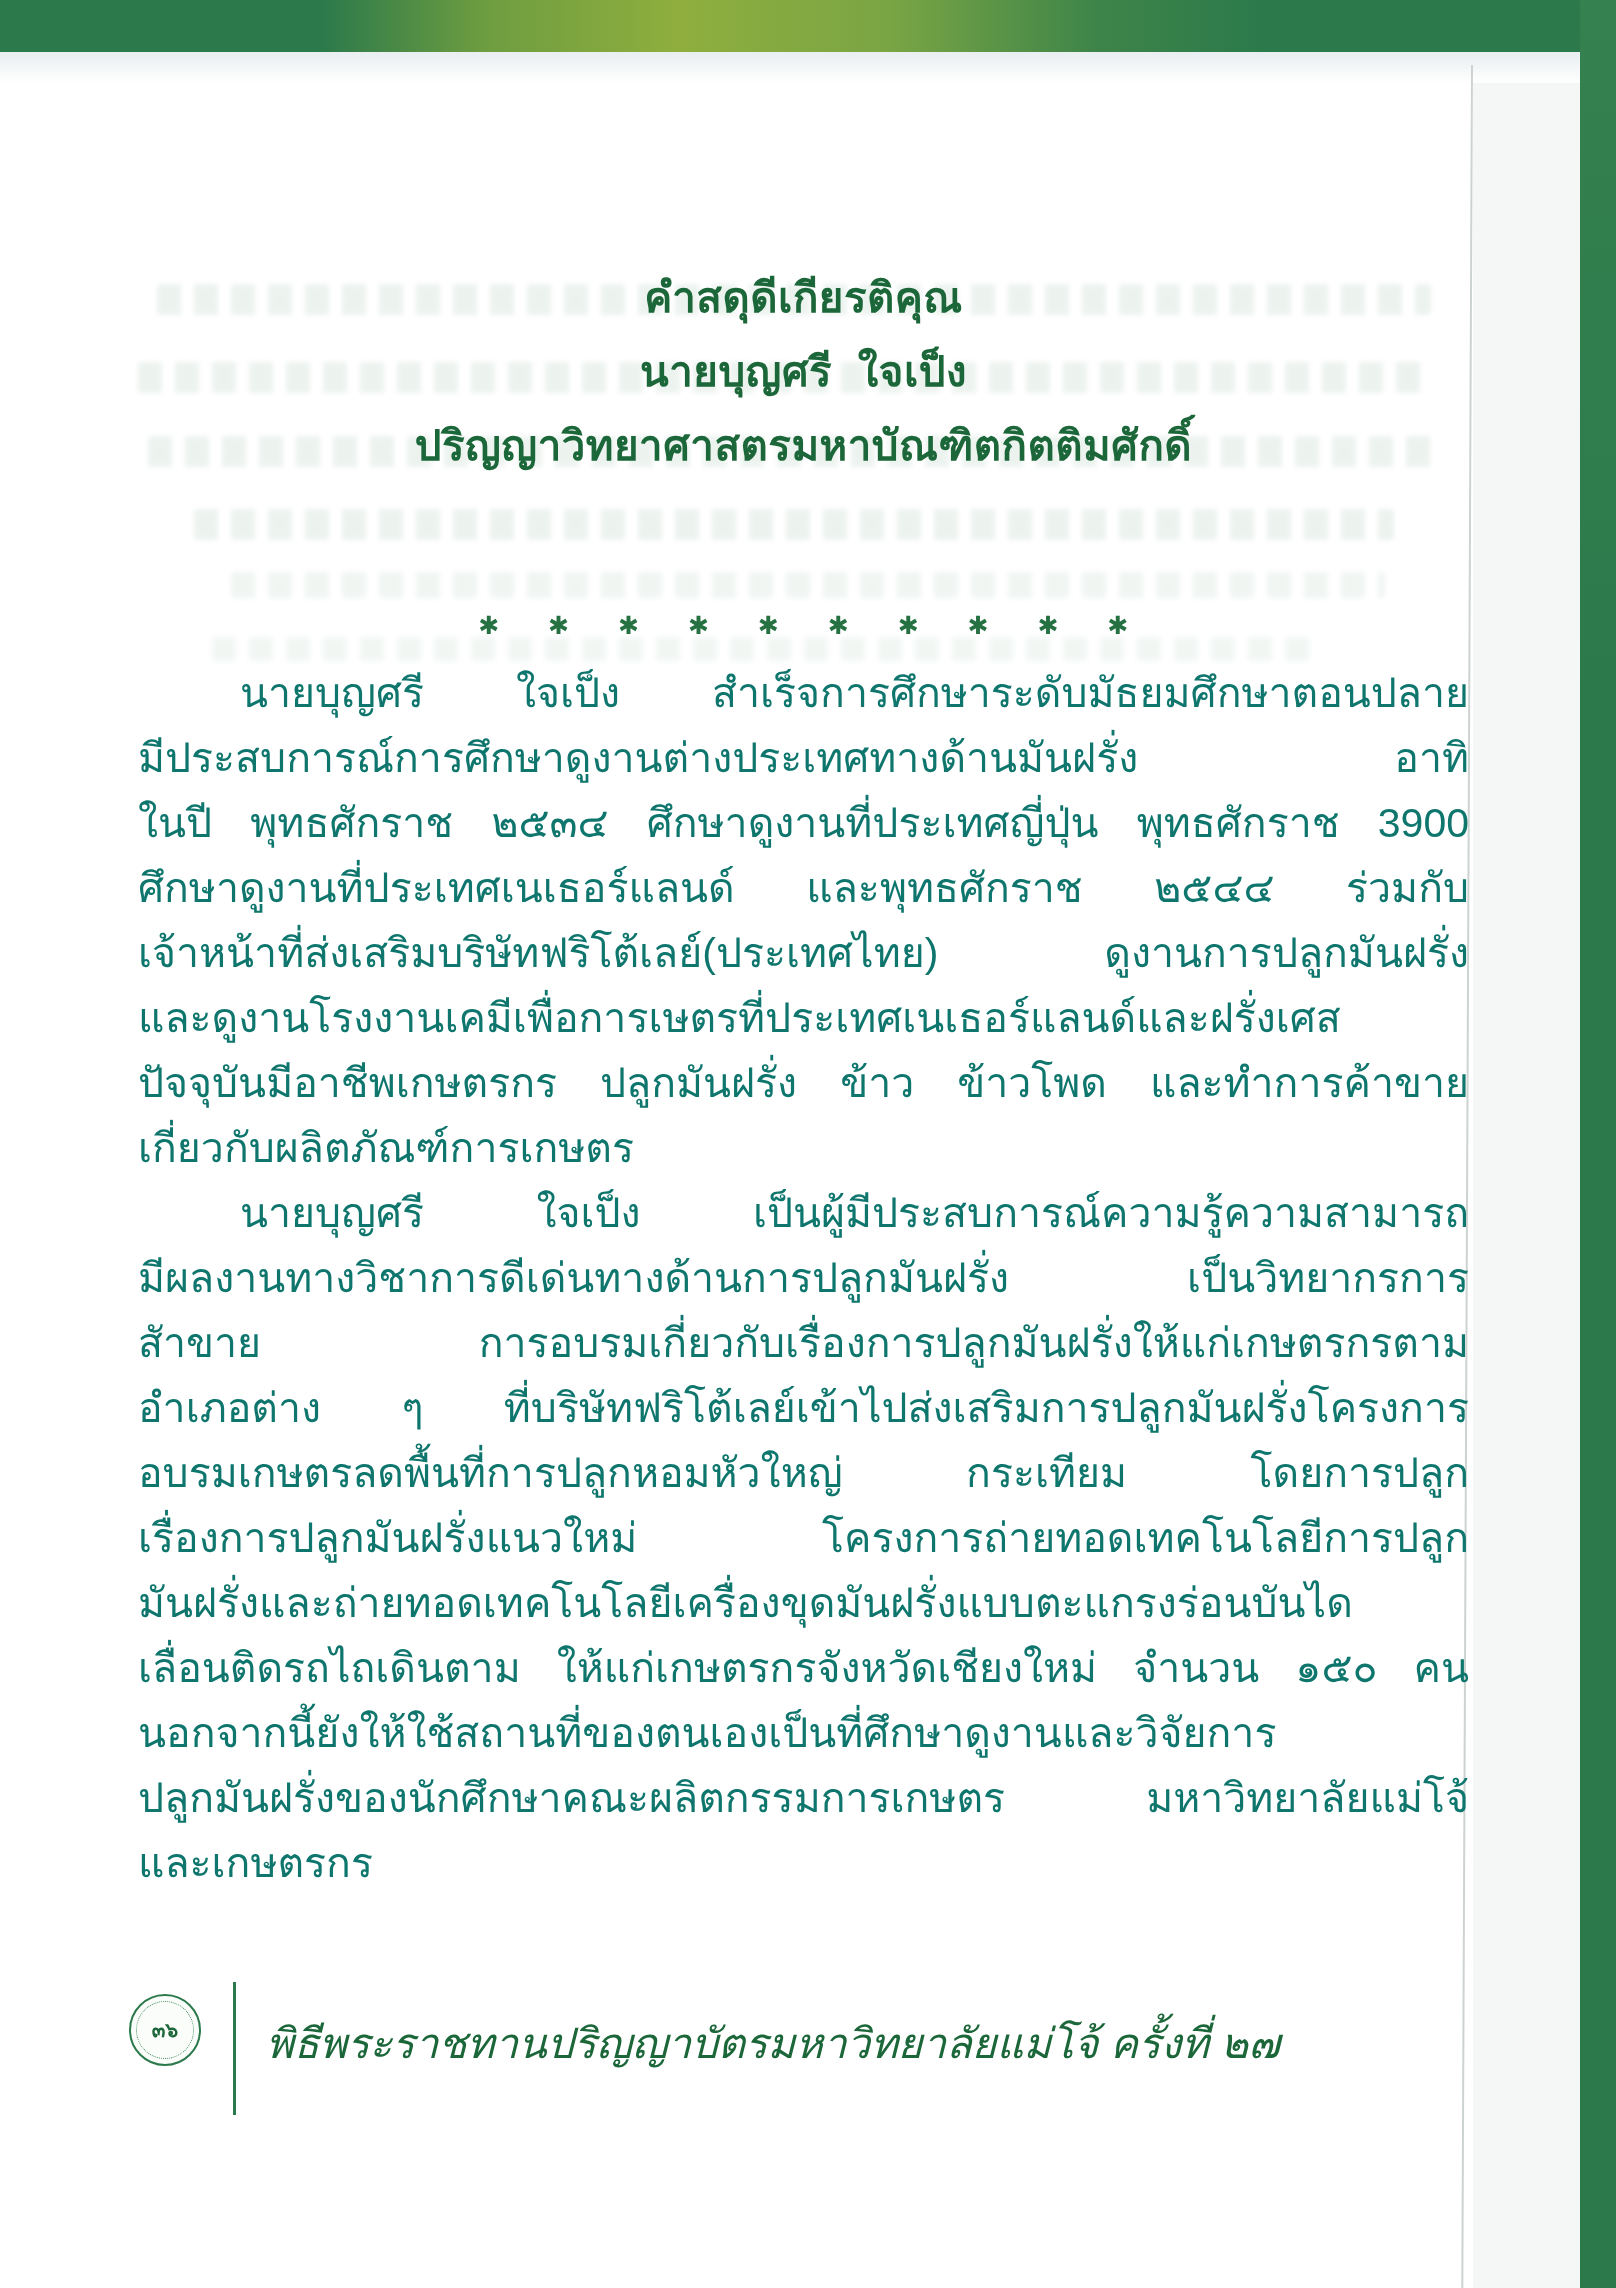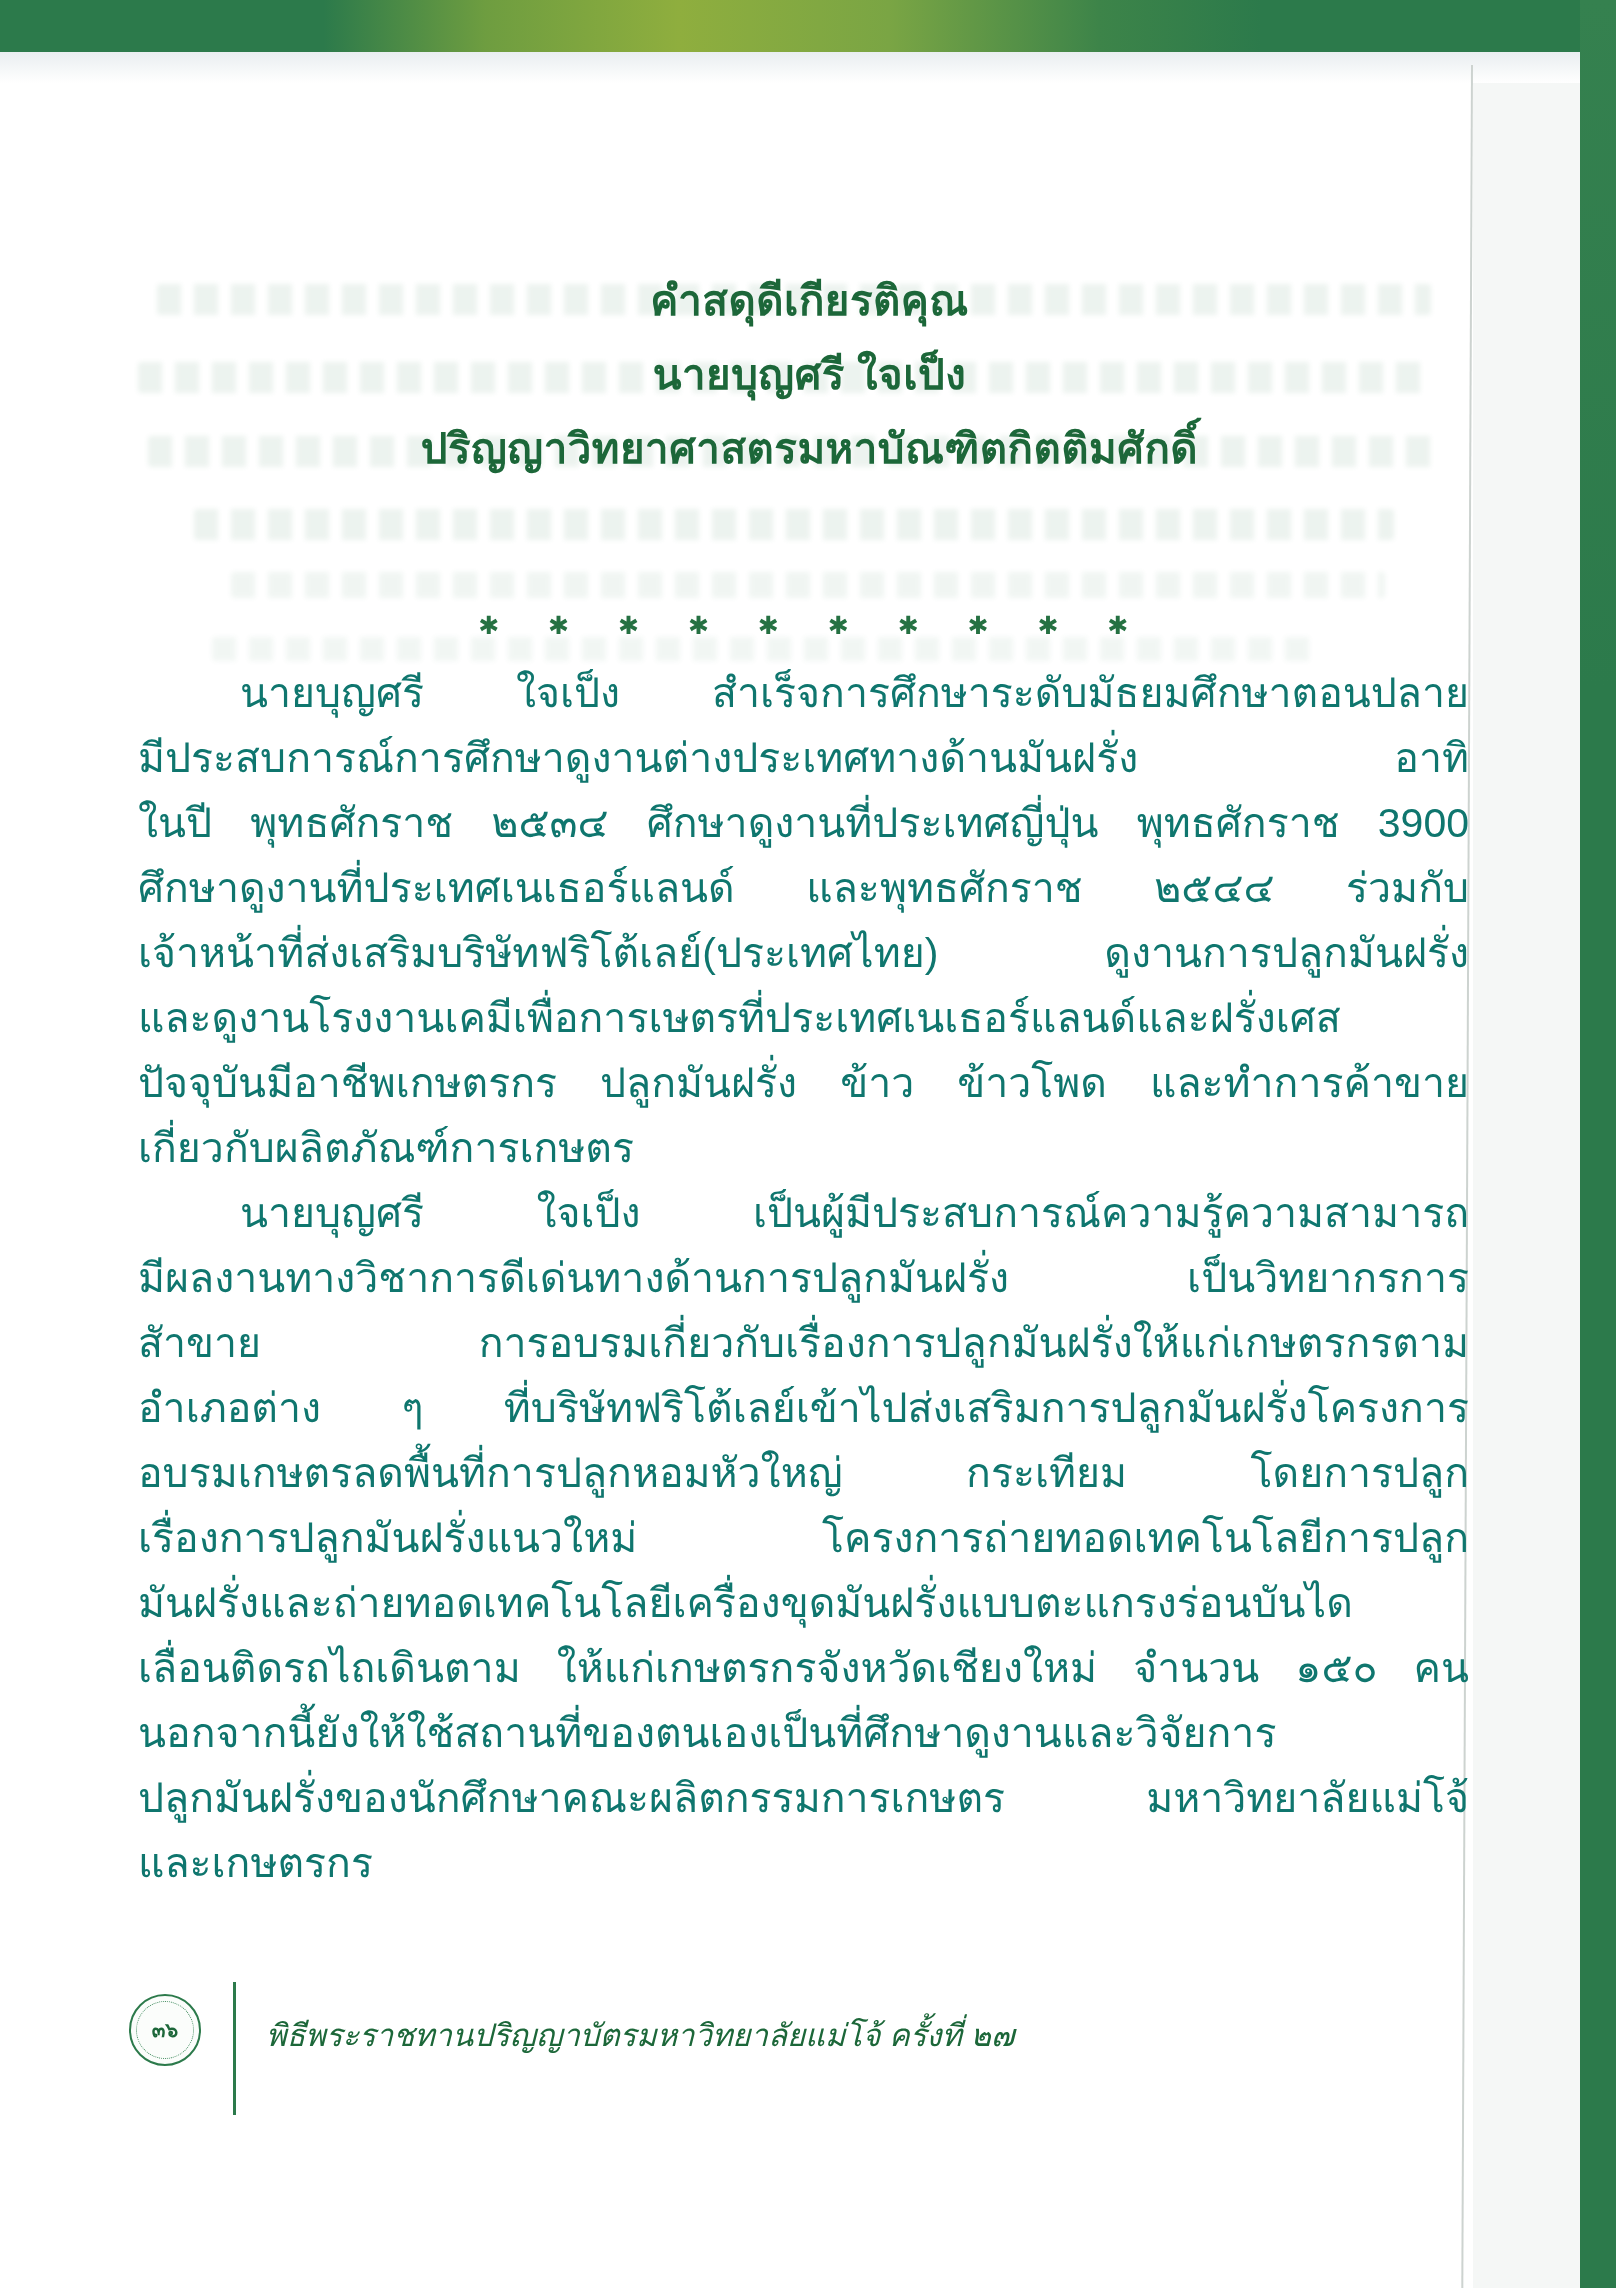--- a/index.html
+++ b/index.html
@@ -35,21 +35,21 @@
     background:repeating-linear-gradient(90deg,#4f8e68 0 24px,transparent 24px 37px);
     border-radius:3.7px;
   }
   .g1{left:157px;top:284px;width:1274px;}
   .g2{left:138px;top:362px;width:1292px;}
   .g3{left:148px;top:436px;width:1292px;}
   .g4{left:194px;top:509px;width:1200px;}
   .g5{left:231px;top:572px;width:1154px;height:26px;opacity:.08;}
   .g6{left:212px;top:637px;width:1108px;height:24px;opacity:.07;}
   
-  .headings{position:absolute;left:144px;top:264px;width:1331px;text-align:center;color:#1c6739;}
+  .headings{position:absolute;left:138px;top:264px;width:1331px;text-align:center;color:#1c6739;font-family:Liberation Mono, monospace;}
   .headings .h{height:74px;line-height:74px;font-size:42px;font-weight:700;letter-spacing:0.5px;}
   
   .stars{position:absolute;left:138px;top:611px;width:1331px;text-align:center;color:#257142;font-size:25px;}
   .stars .star{display:inline-block;margin:0 21px;}
   
   .bodytext{
     position:absolute;left:138px;top:661px;width:1331px;
     font-size:41px;color:#0f766e;
   }
   .line{
@@ -67,21 +67,21 @@
   }
   .seal-inner{
     position:absolute;inset:4.6px;border:1.8px dotted #3f8a5c;border-radius:50%;
   }
   .seal-number{font-size:20px;font-weight:700;position:relative;z-index:1;}
   .footer-rule{
     position:absolute;left:233px;top:1982px;width:2.8px;height:133px;background:#2c7a4b;
   }
   .footer-caption{
     position:absolute;left:266px;top:2010px;width:1108px;
-    font-size:31px;font-style:italic;color:#1c6739;font-weight:500;
+    font-size:42px;font-style:italic;color:#1c6739;font-weight:500;
     white-space:nowrap;
   }
 </style>
 </head>
 <body>
 
 <div class="top-band"></div>
 <div class="gutter"></div>
 <div class="right-band"></div>
 <div class="top-shadow"></div>

